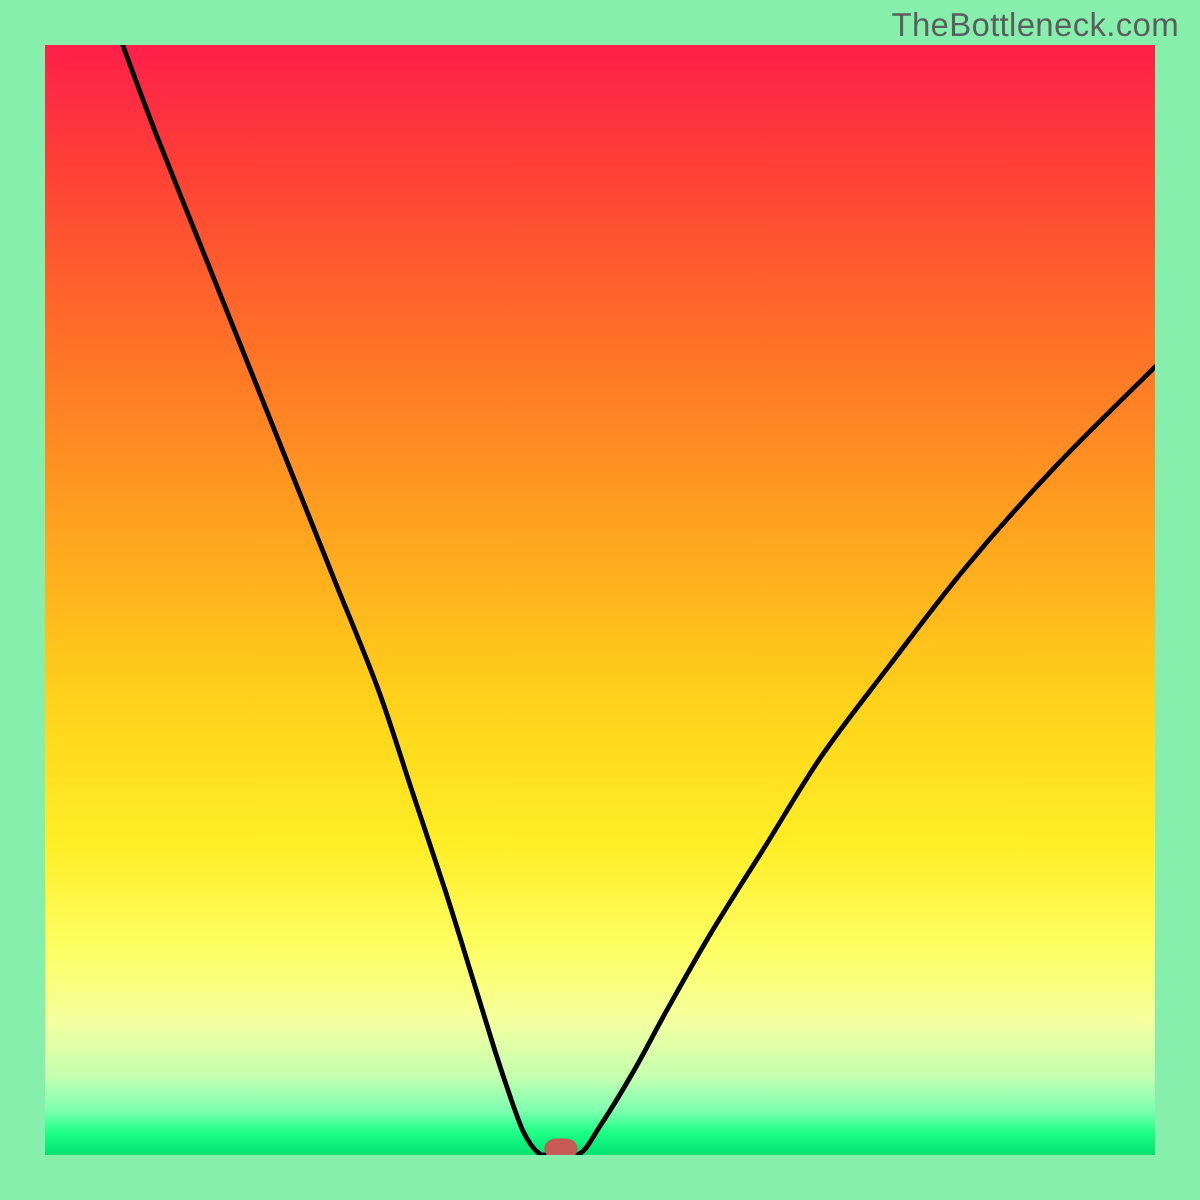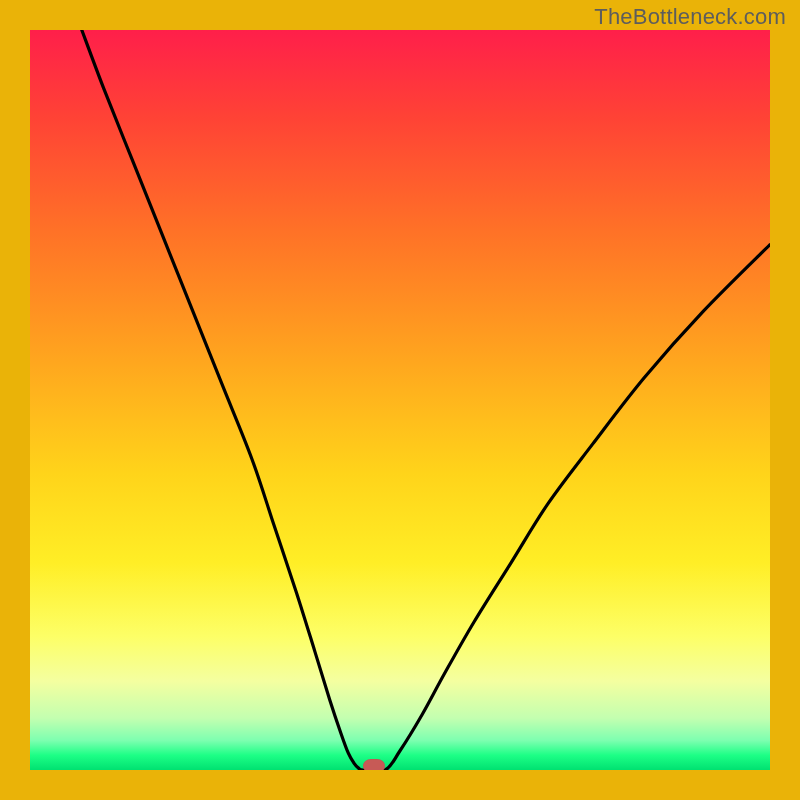--- a/index.html
+++ b/index.html
@@ -8,21 +8,21 @@
     width: 800px;
     height: 800px;
     overflow: hidden;
     background: #000;
     font-family: Arial, Helvetica, sans-serif;
   }
   .frame {
     position: relative;
     width: 800px;
     height: 800px;
-    background: #eab308;
+    background: #86efac;
     text-align: right;
   }
   .watermark {
     position: absolute;
     top: 4px;
     right: 14px;
     color: #5d5d5d;
     font-size: 22px;
     font-weight: 500;
     letter-spacing: 0.2px;

